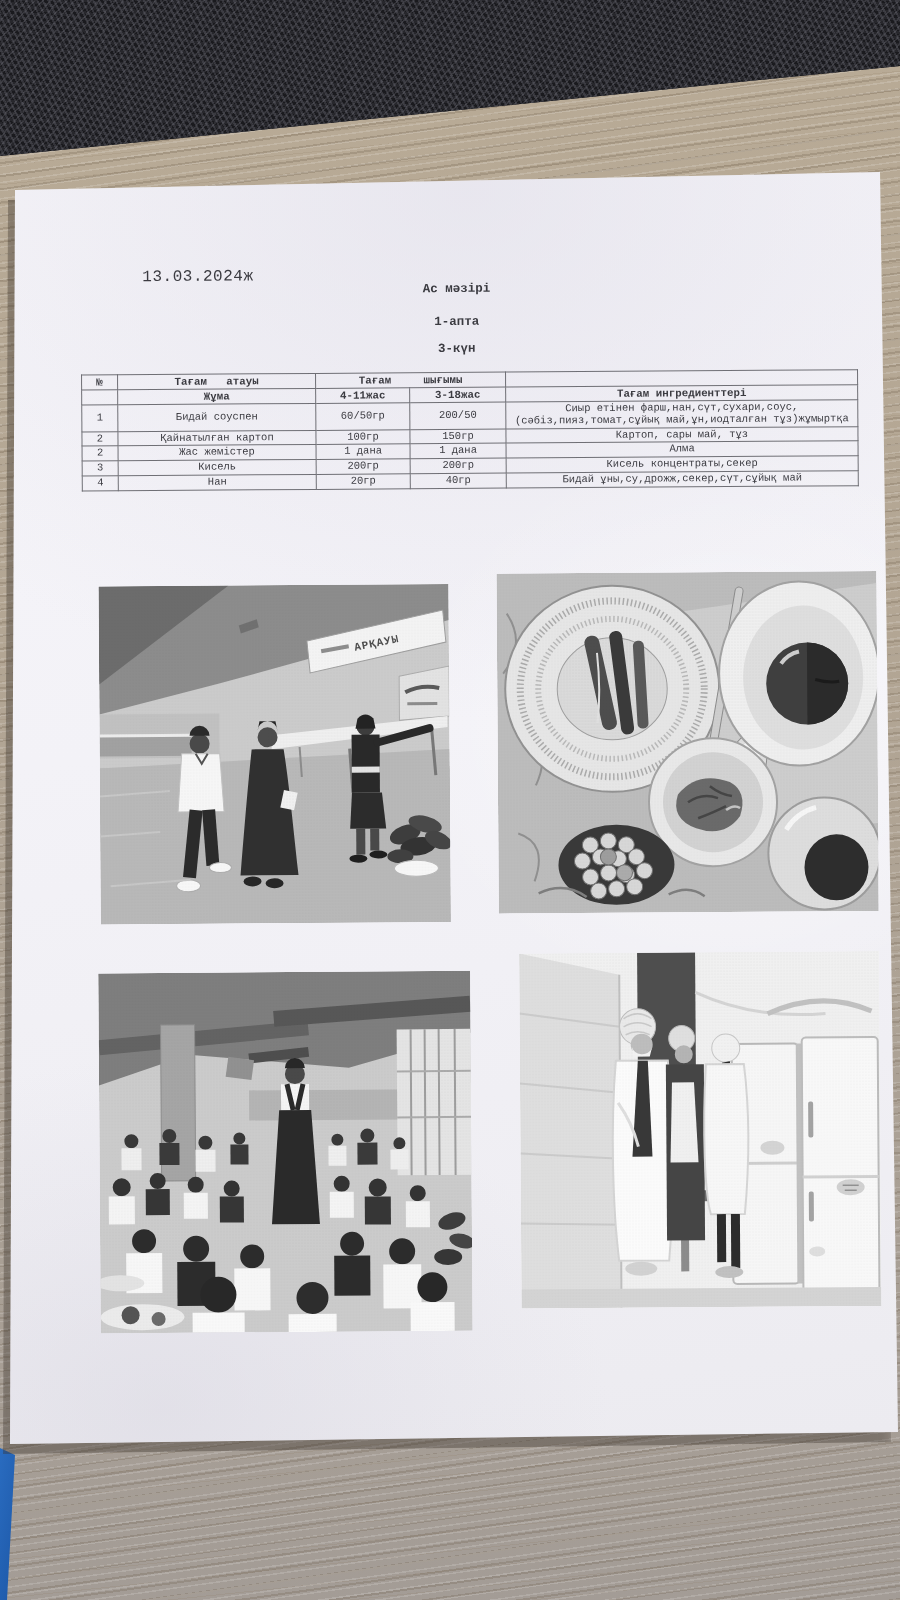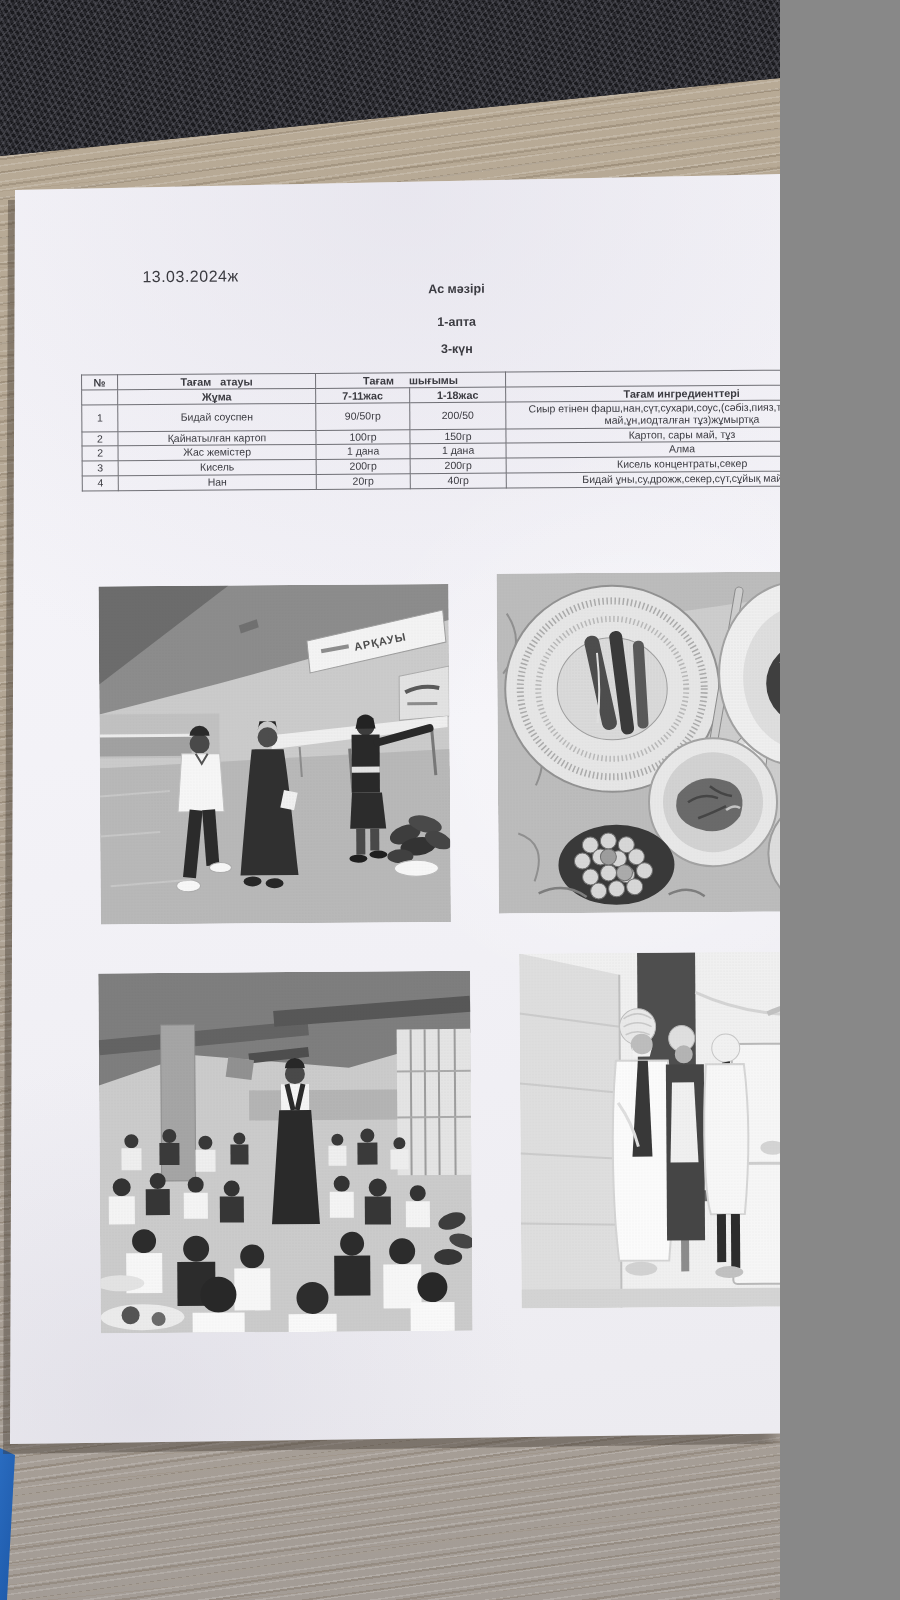--- a/index.html
+++ b/index.html
@@ -1,17 +1,17 @@
 <!DOCTYPE html>
 <html><head>
 <meta charset="utf-8">
 <style>
   html,body{margin:0;padding:0;background:#888;}
-  .stage{position:relative;width:780px;height:1600px;overflow:hidden;
-         font-family:Liberation Sans, sans-serif;background:#a9a098;}
+  .stage{position:relative;width:900px;height:1600px;overflow:hidden;
+         font-family:Liberation Mono, monospace;background:#a9a098;}
 
   
   .wood{position:absolute;inset:0;
     background:
       repeating-linear-gradient(352deg, rgba(255,255,255,.15) 0 1.5px, rgba(255,255,255,0) 1.5px 8px),
       repeating-linear-gradient(352deg, rgba(98,82,62,.22) 0 2px, rgba(98,82,62,0) 2px 13px),
       repeating-linear-gradient(354deg, rgba(140,122,98,.17) 0 1px, rgba(140,122,98,0) 1px 19px),
       linear-gradient(178deg,#b9ab96 0%,#b3a694 40%,#aba195 70%,#a39c96 100%);}
   .fabric{position:absolute;left:0;top:0;width:900px;height:260px;
     clip-path:polygon(0 0,900px 0,900px 66px,0 156px);
@@ -95,30 +95,30 @@
       <thead>
         <tr>
           <th>№</th>
           <th>Тағам   атауы</th>
           <th colspan="2">Тағам     шығымы</th>
           <th></th>
         </tr>
         <tr>
           <th></th>
           <th class="day-cell">Жұма</th>
-          <th>7-11жас</th>
-          <th>1-18жас</th>
+          <th>4-11жас</th>
+          <th>3-18жас</th>
           <th>Тағам ингредиенттері</th>
         </tr>
       </thead>
       <tbody>
           <tr>
             <td>1</td>
             <td>Бидай соуспен</td>
-            <td>90/50гр</td>
+            <td>60/50гр</td>
             <td>200/50</td>
             <td>Сиыр етінен фарш,нан,сүт,сухари,соус,(сәбіз,пияз,томат,сұйық май,ұн,иодталған тұз)жұмыртқа</td>
           </tr>
           <tr>
             <td>2</td>
             <td>Қайнатылған картоп</td>
             <td>100гр</td>
             <td>150гр</td>
             <td>Картоп, сары май, тұз</td>
           </tr>

